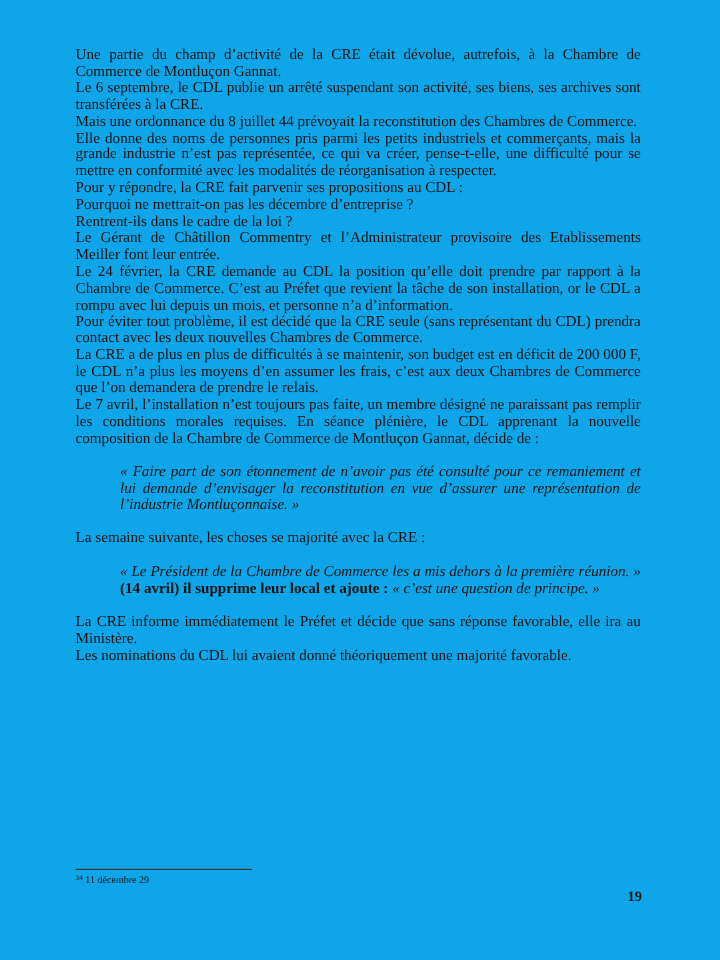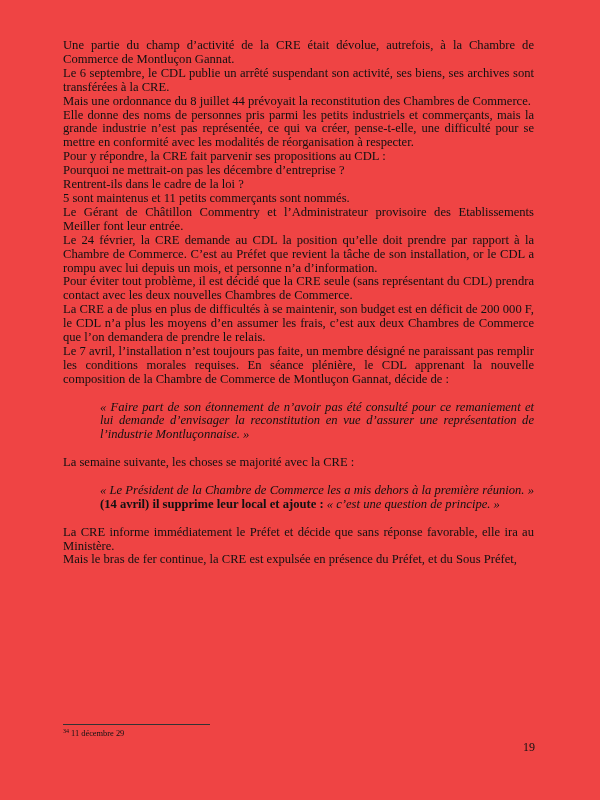--- a/index.html
+++ b/index.html
@@ -12,21 +12,21 @@
       height: 800px;
       position: relative;
       overflow: hidden;
       font-family: "Liberation Serif", "DejaVu Serif", serif;
       color: #111111;
     }
     .page {
       position: absolute;
       left: 0; top: 0;
       width: 600px; height: 800px;
-      background: #ef4444;
+      background: #0ea5e9;
     }
     .body-text {
       position: absolute;
       left: 63px;
       top: 39px;
       width: 471px;
       font-size: 12.6px;
       line-height: 13.9px;
       text-align: justify;
     }
@@ -71,52 +71,52 @@
       font-size: 6px;
       vertical-align: 3px;
       line-height: 0;
     }
     .page-number {
       position: absolute;
       left: 523px;
       top: 740px;
       font-size: 12px;
       line-height: 14px;
+      font-weight: bold;
     }
   </style>
 </head>
 <body>
 
 <div class="page">
   <div class="body-text">
     <p class="para-last">Une partie du champ d’activité de la CRE était dévolue, autrefois, à la Chambre de Commerce de Montluçon Gannat.</p>
     <p class="para-last">Le 6 septembre, le CDL publie un arrêté suspendant son activité, ses biens, ses archives sont transférées à la CRE.</p>
     <p class="para-last">Mais une ordonnance du 8 juillet 44 prévoyait la reconstitution des Chambres de Commerce.</p>
     <p class="para-last">Elle donne des noms de personnes pris parmi les petits industriels et commerçants, mais la grande industrie n’est pas représentée, ce qui va créer, pense-t-elle, une difficulté pour se mettre en conformité avec les modalités de réorganisation à respecter.</p>
     <p class="para-last">Pour y répondre, la CRE fait parvenir ses propositions au CDL :</p>
     <p class="para-last">Pourquoi ne mettrait-on pas les décembre d’entreprise ?</p>
     <p class="para-last">Rentrent-ils dans le cadre de la loi ?</p>
-    <p class="para-last">5 sont maintenus et 11 petits commerçants sont nommés.</p>
     <p class="para-last">Le Gérant de Châtillon Commentry et l’Administrateur provisoire des Etablissements Meiller font leur entrée.</p>
     <p class="para-last">Le 24 février, la CRE demande au CDL la position qu’elle doit prendre par rapport à la Chambre de Commerce. C’est au Préfet que revient la tâche de son installation, or le CDL a rompu avec lui depuis un mois, et personne n’a d’information.</p>
     <p class="para-last">Pour éviter tout problème, il est décidé que la CRE seule (sans représentant du CDL) prendra contact avec les deux nouvelles Chambres de Commerce.</p>
     <p class="para-last">La CRE a de plus en plus de difficultés à se maintenir, son budget est en déficit de 200 000 F, le CDL n’a plus les moyens d’en assumer les frais, c’est aux deux Chambres de Commerce que l’on demandera de prendre le relais.</p>
     <p class="para-last">Le 7 avril, l’installation n’est toujours pas faite, un membre désigné ne paraissant pas remplir les conditions morales requises. En séance plénière, le CDL apprenant la nouvelle composition de la Chambre de Commerce de Montluçon Gannat, décide de :</p>
 
     <div class="gap"></div>
     <p class="quote para-last">« Faire part de son étonnement de n’avoir pas été consulté pour ce remaniement et lui demande d’envisager la reconstitution en vue d’assurer une représentation de l’industrie Montluçonnaise. »</p>
     <div class="gap"></div>
 
     <p class="para-last">La semaine suivante, les choses se majorité avec la CRE :</p>
 
     <div class="gap"></div>
     <p class="quote para-last"><span>« Le Président de la Chambre de Commerce les a mis dehors à la première réunion. »</span><span class="upright"> (14 avril) il supprime leur local et ajoute : </span><span>« c’est une question de principe. »</span></p>
     <div class="gap"></div>
 
     <p class="para-last">La CRE informe immédiatement le Préfet et décide que sans réponse favorable, elle ira au Ministère.</p>
-    <p class="para-last">Mais le bras de fer continue, la CRE est expulsée en présence du Préfet, et du Sous Préfet,</p>
+    <p class="para-last">Les nominations du CDL lui avaient donné théoriquement une majorité favorable.</p>
   </div>
 
   <div class="footnote-rule"></div>
   <div class="footnote"><sup>34</sup><span> 11 décembre 29</span></div>
 
   <div class="page-number">19</div>
 </div>
 
 </body></html>

